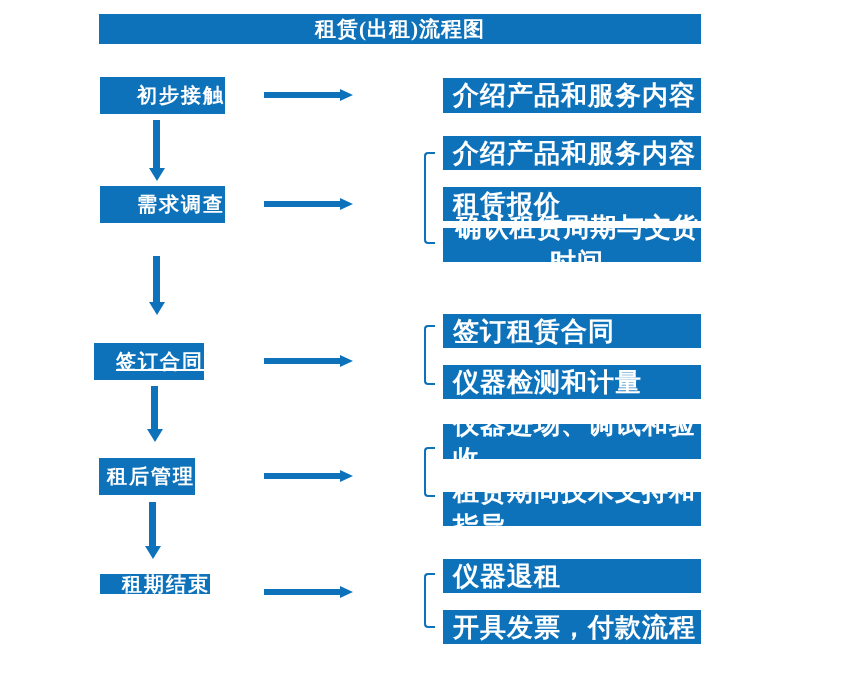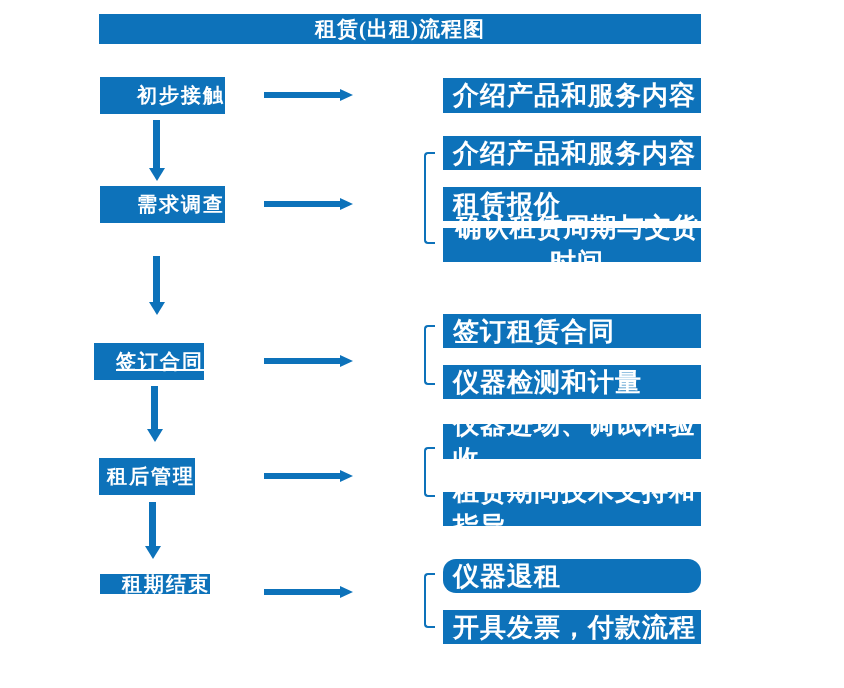--- a/index.html
+++ b/index.html
@@ -107,21 +107,21 @@
     <span>仪器检测和计量</span>
   </div>
 
   <div class="out-box" style="top:424px;height:35px;">
     <span>仪器进场、调试和验收</span>
   </div>
   <div class="out-box" style="top:492px;">
     <span>租赁期间技术支持和指导</span>
   </div>
 
-  <div class="out-box" style="top:559px;border-radius:13px;">
+  <div class="out-box" style="top:559px;">
     <span>仪器退租</span>
   </div>
   <div class="out-box" style="top:610px;">
     <span>开具发票，付款流程</span>
   </div>
 
   <div class="harrow" style="left:264px;top:89px;width:89px;">
     <div class="harrow-body"></div>
     <div class="harrow-head"></div>
   </div>

